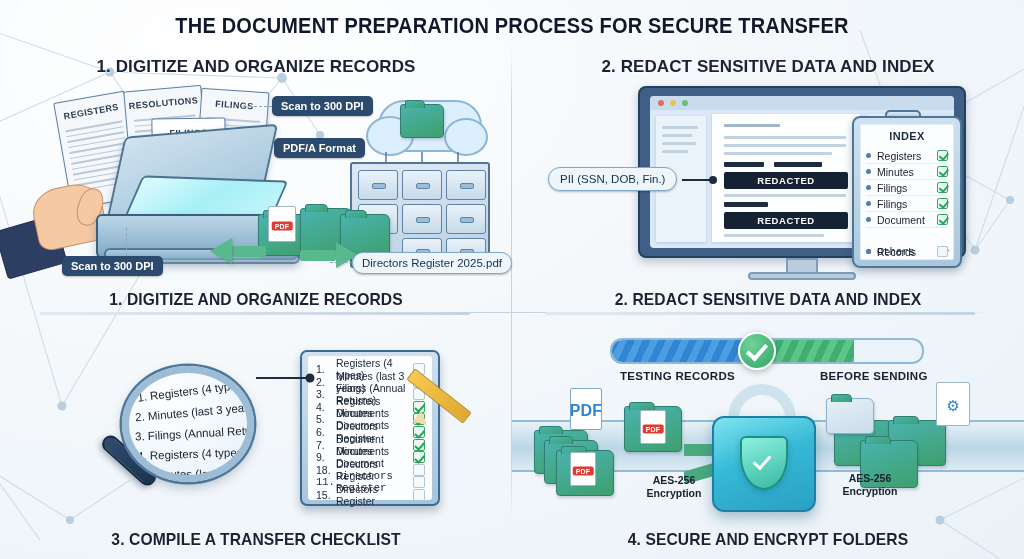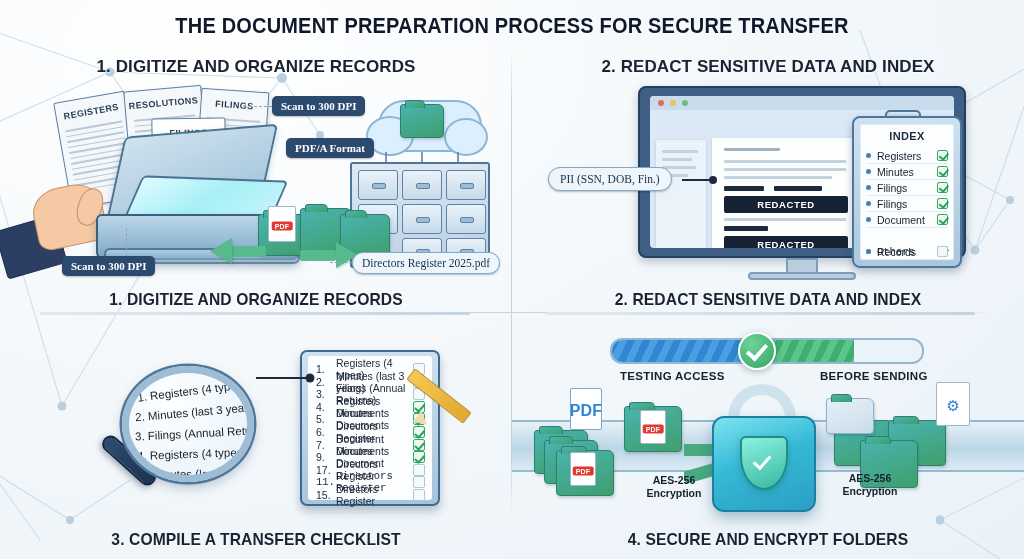--- a/index.html
+++ b/index.html
@@ -58,21 +58,20 @@
 
   
   .badge {
     position: absolute;
     background: #2c4a6e;
     color: #ffffff;
     font-size: 11px; font-weight: bold;
     padding: 4px 9px; border-radius: 5px;
     white-space: nowrap;
     box-shadow: 0 1px 2px rgba(0,0,0,.25);
-    font-family: Liberation Serif, serif;
   }
   .badge.light {
     background: #eef6fb; color: #12304e; border: 1.5px solid #7fa8c9;
     border-radius: 14px; font-weight: normal; font-size: 11.5px;
   }
   .dashline { position: absolute; border-top: 1.5px dashed #8aa7bd; }
   .dashline.vert { border-top: none; border-left: 1.5px dashed #8aa7bd; }
 
   
   .doc-sheet {
@@ -159,21 +158,21 @@
   
   .monitor-frame {
     position:absolute; background:#3f5f86; border:2px solid #24405f;
     border-radius:8px; box-shadow:0 4px 10px rgba(30,60,90,.28);
   }
   .monitor-screen {
     position:absolute; background:#dbe9f7; border-radius:4px; overflow:hidden;
   }
   .win-bar { position:absolute; left:0; top:0; right:0; height:14px; background:#c9dcee; }
   .win-dot { position:absolute; top:4px; width:6px; height:6px; border-radius:50%; }
-  .page-white { position:absolute; background:#fdfefe; box-shadow:0 1px 3px rgba(40,70,100,.2);margin-top:24px; }
+  .page-white { position:absolute; background:#fdfefe; box-shadow:0 1px 3px rgba(40,70,100,.2); }
   .txt-line { position:absolute; background:#c3d2df; border-radius:1px; height:3px; }
   .txt-line.dark { background:#1d2b3c; height:5px; }
   .redacted-bar {
     position:absolute; background:#152234; border-radius:2px;
     color:#fff; font-size:9.5px; font-weight:bold; letter-spacing:.6px;
     display:flex; align-items:center; justify-content:center;
   }
   .monitor-stand { position:absolute; background:#b9cddf; border:2px solid #7d9cba; }
   .clipboard {
     position:absolute; background: linear-gradient(175deg,#cfe2f1,#a9c6dd);
@@ -448,21 +447,21 @@
     </div>
 
     <div class="arrow-tail" style="left:232px; top:246px; width:34px;"></div>
     <div class="arrow-green" style="left:210px; top:238px;"></div>
     <div class="arrow-tail" style="left:300px; top:250px; width:36px;"></div>
     <div class="arrow-green rt" style="left:336px; top:242px;"></div>
 
     <div class="dashline" style="left:244px; top:106px; width:28px;"></div>
     <div class="badge" style="left:272px; top:96px;">Scan to 300 DPI</div>
 
-    <div class="badge" style="left:286px; top:138px;">PDF/A Format</div>
+    <div class="badge" style="left:274px; top:138px;">PDF/A Format</div>
 
     <div class="dashline vert" style="left:126px; top:228px; height:28px;"></div>
     <div class="badge" style="left:62px; top:256px;">Scan to 300 DPI</div>
 
     <div class="dashline" style="left:330px; top:262px; width:22px;"></div>
     <div class="badge light" style="left:352px; top:252px;">Directors Register 2025.pdf</div>
   </div>
 
   <div>
 
@@ -593,21 +592,21 @@
             <span class="chk-num">7.</span>
             <span class="chk-txt">Document Documents</span>
             <span class="chk-box on"></span>
           </div>
           <div class="chk-row" style="top: 88.2px;">
             <span class="chk-num">9.</span>
             <span class="chk-txt">Minutes Document</span>
             <span class="chk-box on"></span>
           </div>
           <div class="chk-row" style="top: 100.8px;">
-            <span class="chk-num">17.</span>
+            <span class="chk-num">18.</span>
             <span class="chk-txt">Directors Register</span>
             <span class="chk-box "></span>
           </div>
           <div class="chk-row" style="top: 113.4px; font-family: Liberation Mono, monospace;">
             <span class="chk-num">11.</span>
             <span class="chk-txt">Directors Register</span>
             <span class="chk-box "></span>
           </div>
           <div class="chk-row" style="top: 126px;">
             <span class="chk-num">15.</span>
@@ -637,21 +636,21 @@
 
   <div>
 
     <div class="pipe" style="left:512px; top:420px; width:512px; height:52px;"></div>
 
     <div class="progress-track" style="left:610px; top:338px; width:314px; height:26px;">
       <div class="progress-blue"></div>
       <div class="progress-green"></div>
     </div>
     <div class="check-circle" style="left:738px; top:332px; width:38px; height:38px;"></div>
-    <div class="cap-label" style="left:620px; top:370px;">TESTING ACCESS</div>
+    <div class="cap-label" style="left:620px; top:370px;">TESTING RECORDS</div>
     <div class="cap-label" style="left:820px; top:370px;">BEFORE SENDING</div>
 
     <div class="pdf-ic" style="left:570px; top:388px; width:32px; height:42px; border-color:#7fa8c9;">
       <span style="background:none; color:#2f86d2; font-size:16px;">PDF</span>
     </div>
     <div class="folder-ic" style="left:534px; top:430px; width:54px; height:44px;"></div>
     <div class="folder-ic" style="left:544px; top:440px; width:54px; height:44px;"></div>
     <div class="folder-ic" style="left:556px; top:450px; width:58px; height:46px;"></div>
     <div class="pdf-ic" style="left:570px; top:452px; width:26px; height:34px;">
       <span>PDF</span>

